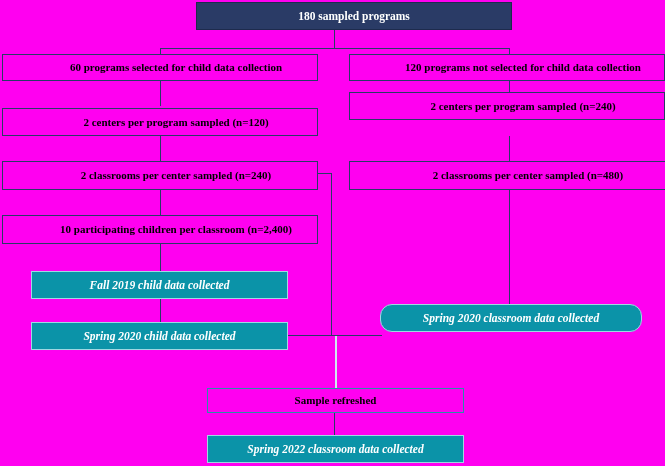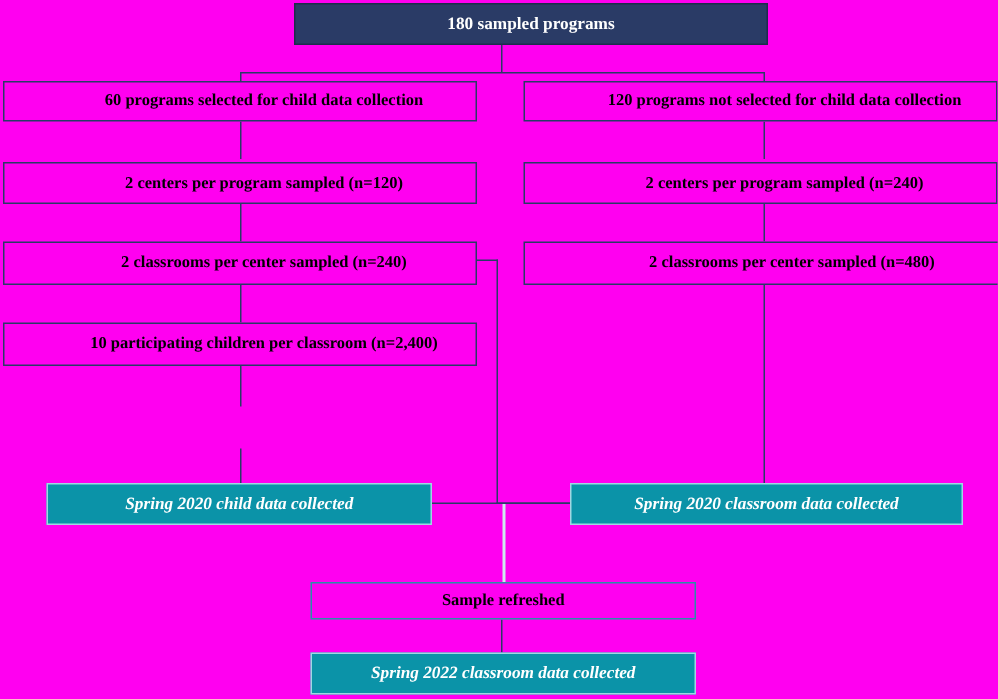--- a/index.html
+++ b/index.html
@@ -111,42 +111,45 @@
   </div>
 
   <div class="box box-plain" style="left:349px; top:54px; width:316px; height:27px;">
     <span>120 programs not selected for child data collection</span>
   </div>
 
   <div class="box box-plain" style="left:2px; top:108px; width:316px; height:28px;">
     <span>2 centers per program sampled (n=120)</span>
   </div>
 
-  <div class="box box-plain" style="left:349px; top:108px; width:316px; height:28px;">
+  <div class="box box-plain" style="left:349px; top:92px; width:316px; height:28px;">
     <span>2 centers per program sampled (n=240)</span>
   </div>
 
   <div class="box box-plain" style="left:2px; top:161px; width:316px; height:29px;">
     <span>2 classrooms per center sampled (n=240)</span>
   </div>
 
   <div class="box box-plain" style="left:349px; top:161px; width:326px; height:29px;">
     <span>2 classrooms per center sampled (n=480)</span>
   </div>
 
   <div class="box box-plain" style="left:2px; top:215px; width:316px; height:29px;">
     <span>10 participating children per classroom (n=2,400)</span>
   </div>
 
+  <div class="box box-teal" style="left:31px; top:271px; width:257px; height:28px;">
+    <span>Fall 2019 child data collected</span>
+  </div>
 
   <div class="box box-teal" style="left:31px; top:322px; width:257px; height:28px;">
     <span>Spring 2020 child data collected</span>
   </div>
 
-  <div class="box box-teal" style="left:380px; top:322px; width:262px; height:28px;">
+  <div class="box box-teal" style="left:380px; top:304px; width:262px; height:28px;border-radius:12px;">
     <span>Spring 2020 classroom data collected</span>
   </div>
 
   <div class="box box-refresh" style="left:207px; top:388px; width:257px; height:25px;">
     <span>Sample refreshed</span>
   </div>
 
   <div class="box box-teal" style="left:207px; top:435px; width:257px; height:28px;">
     <span>Spring 2022 classroom data collected</span>
   </div>

